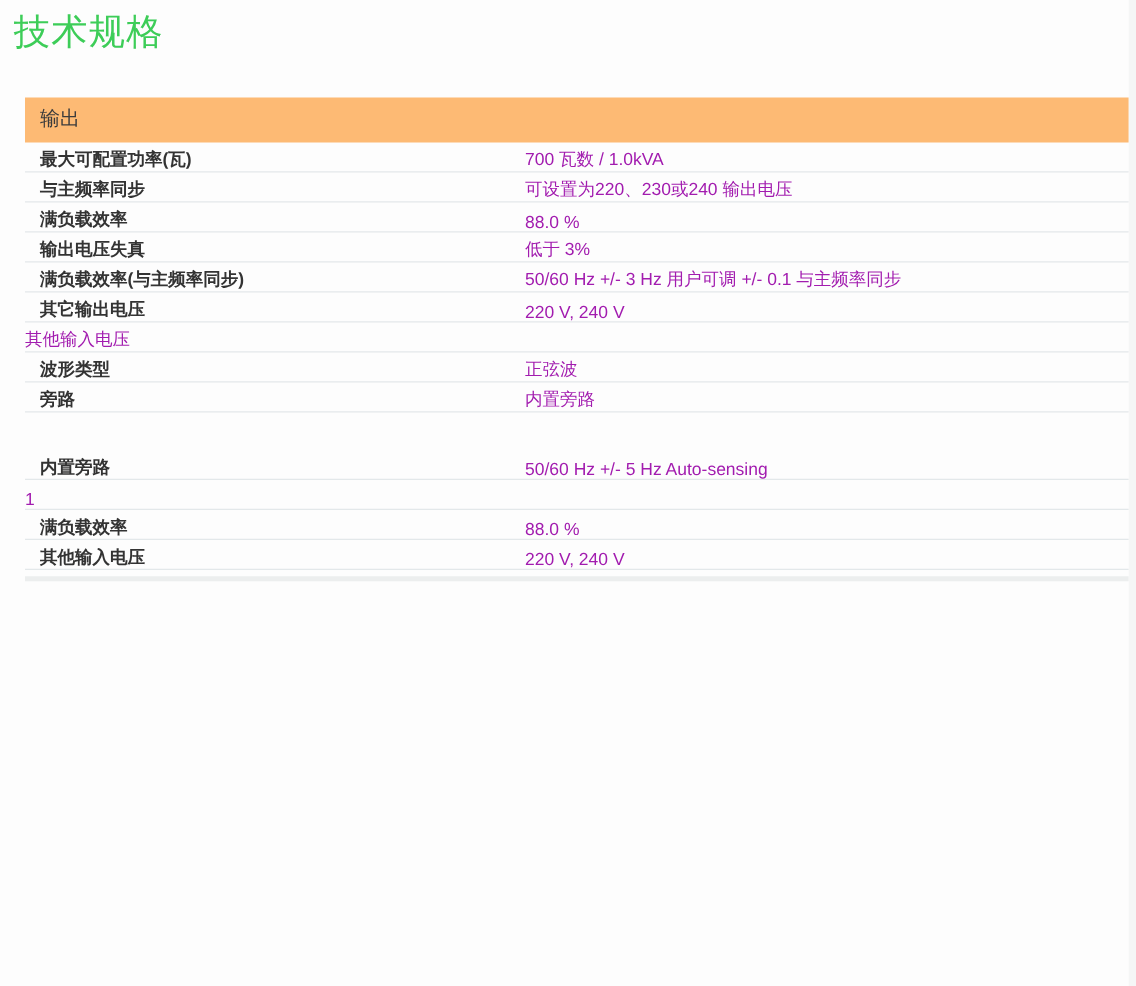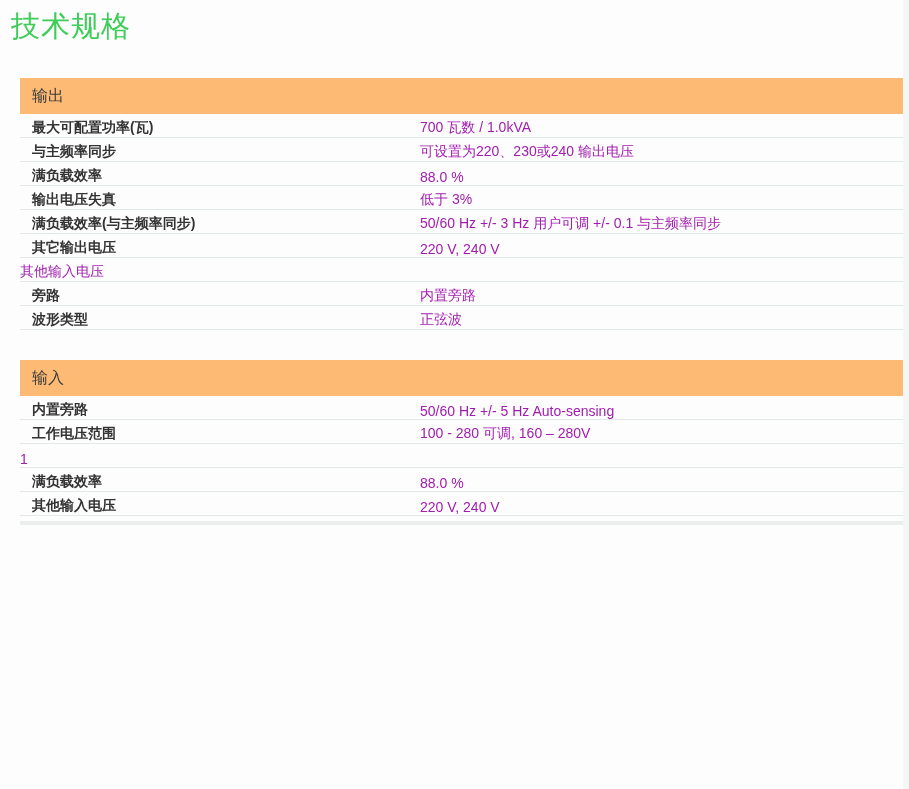--- a/index.html
+++ b/index.html
@@ -106,43 +106,38 @@
     <div class="spec-label">其它输出电压</div>
     <div class="spec-value">220 V, 240 V</div>
   </div>
 
 
   <div class="spec-row">
     <div class="spec-value">其他输入电压</div>
   </div>
 
   <div class="spec-row">
-    <div class="spec-label">旁路</div>
-    <div class="spec-value">内置旁路</div>
+    <div class="spec-label">波形类型</div>
+    <div class="spec-value">正弦波</div>
   </div>
 
   <div class="spec-row">
-    <div class="spec-label">波形类型</div>
-    <div class="spec-value">正弦波</div>
+    <div class="spec-label">旁路</div>
+    <div class="spec-value">内置旁路</div>
   </div>
 </div>
   </section>
 
   <section class="spec-section">
-    <div class="section-header">输入</div>
     <div class="section-rows">
   <div class="spec-row">
     <div class="spec-label">内置旁路</div>
     <div class="spec-value">50/60 Hz +/- 5 Hz Auto-sensing</div>
   </div>
 
-  <div class="spec-row">
-    <div class="spec-label">工作电压范围</div>
-    <div class="spec-value">100 - 280 可调, 160 – 280V</div>
-  </div>
 
   <div class="spec-row">
     <div class="spec-value">1</div>
   </div>
 
   <div class="spec-row">
     <div class="spec-label">满负载效率</div>
     <div class="spec-value">88.0 %</div>
   </div>
 

